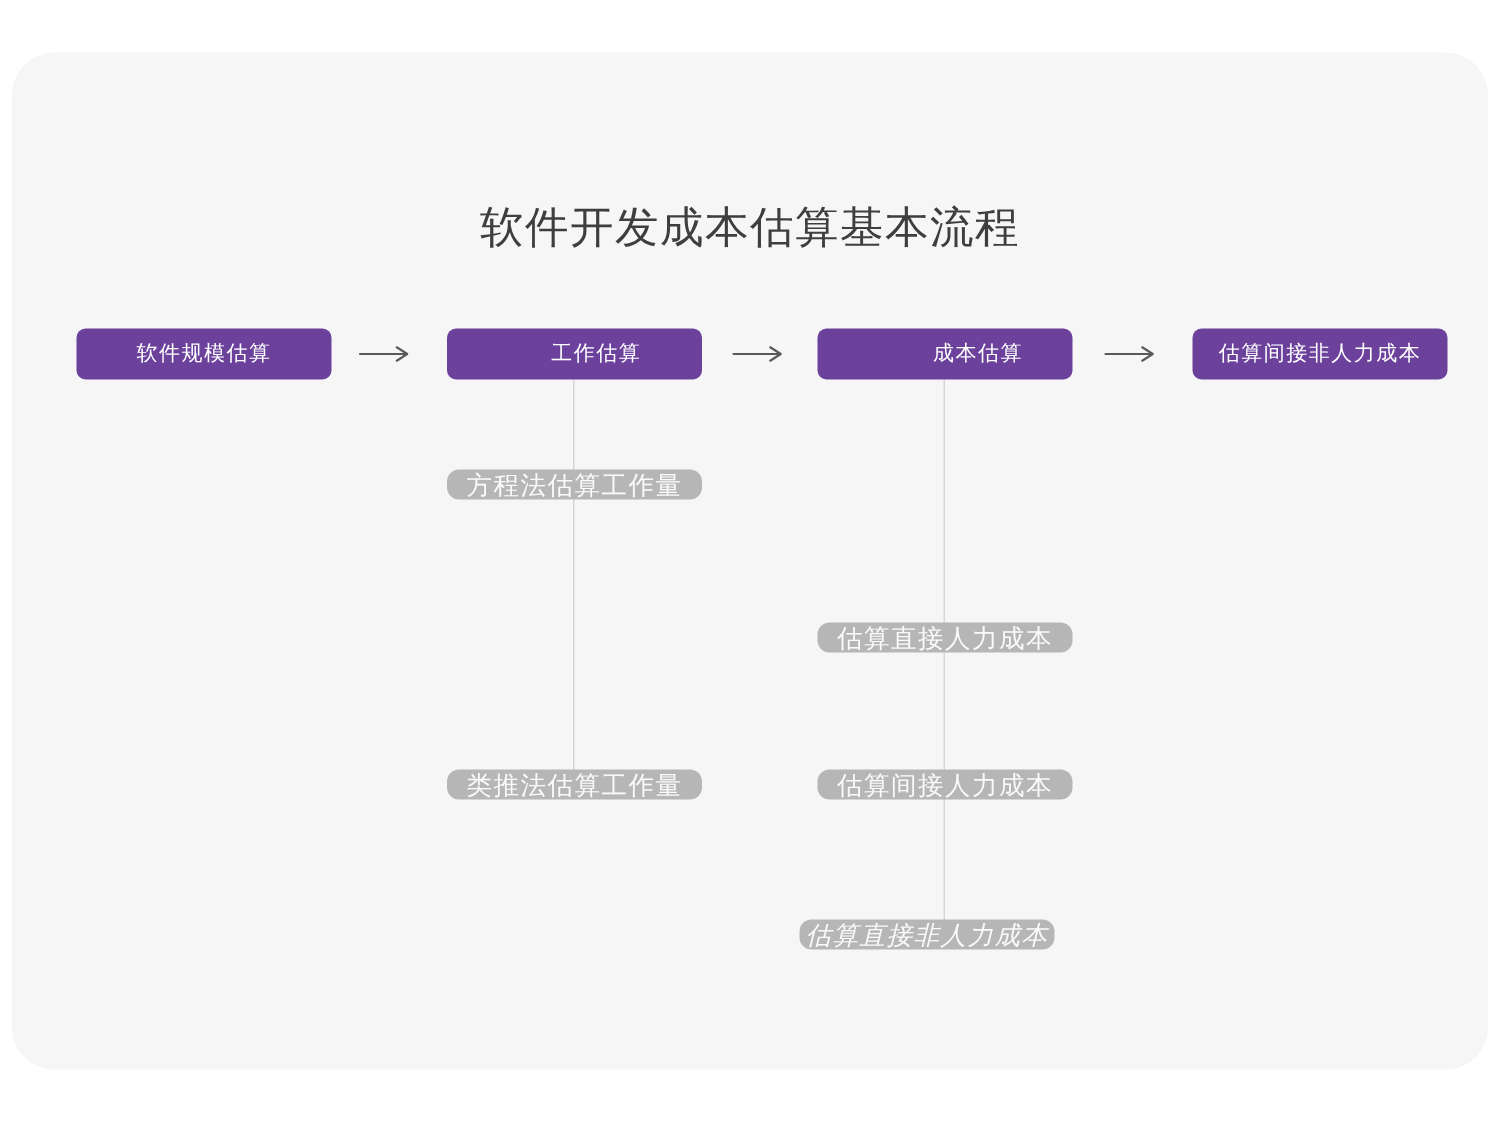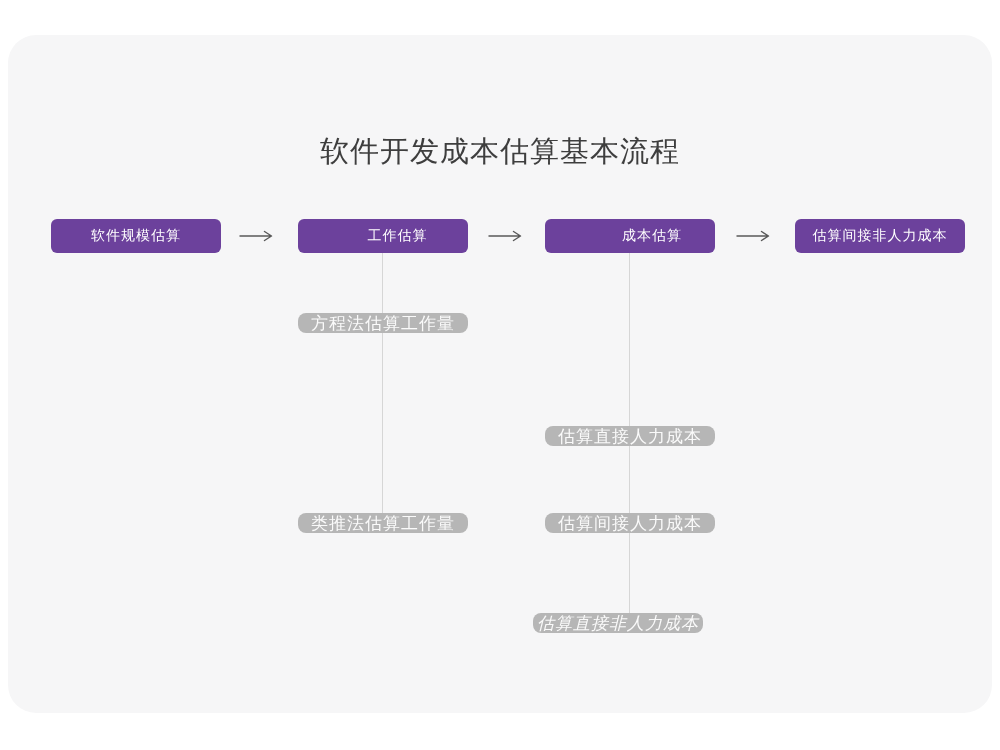--- a/index.html
+++ b/index.html
@@ -105,18 +105,18 @@
     </div>
     <div class="harrow" style="left:728px;">
       <svg width="38" height="12" viewBox="0 0 38 12">
         <path d="M1,6 H32 M25.5,1.5 L32.5,6 L25.5,10.5" fill="none" stroke="#595959" stroke-width="1.4" stroke-linecap="round" stroke-linejoin="round"></path>
       </svg>
     </div>
 
     <div class="method" style="left:290px; top:278px;">方程法估算工作量</div>
     <div class="method" style="left:290px; top:478px;">类推法估算工作量</div>
 
-    <div class="method" style="left:537px; top:391px;">估算直接人力成本</div>
+    <div class="method" style="left:537px; top:380px;">估算直接人力成本</div>
     <div class="method" style="left:537px; top:478px;">估算间接人力成本</div>
     <div class="method" style="left:525px; top:578px;font-style:italic;">估算直接非人力成本</div>
 
   </div>
 </div>
 
 </body></html>

